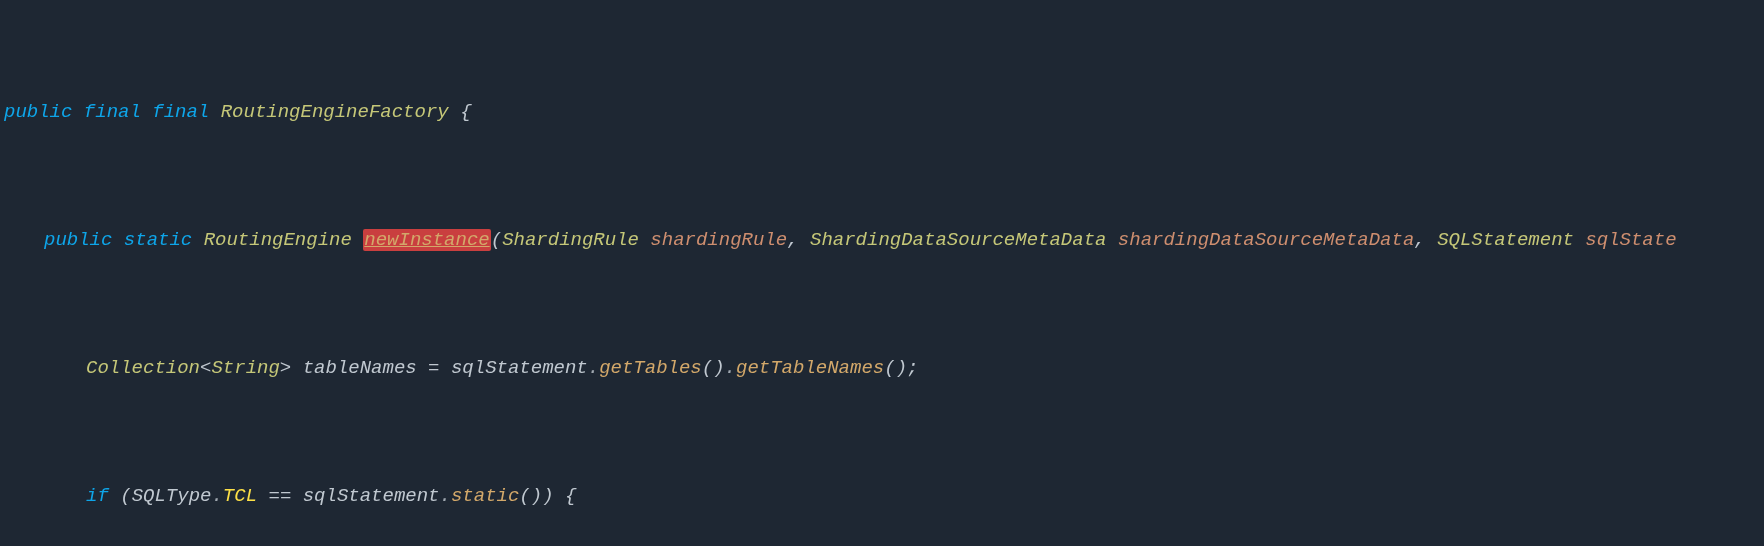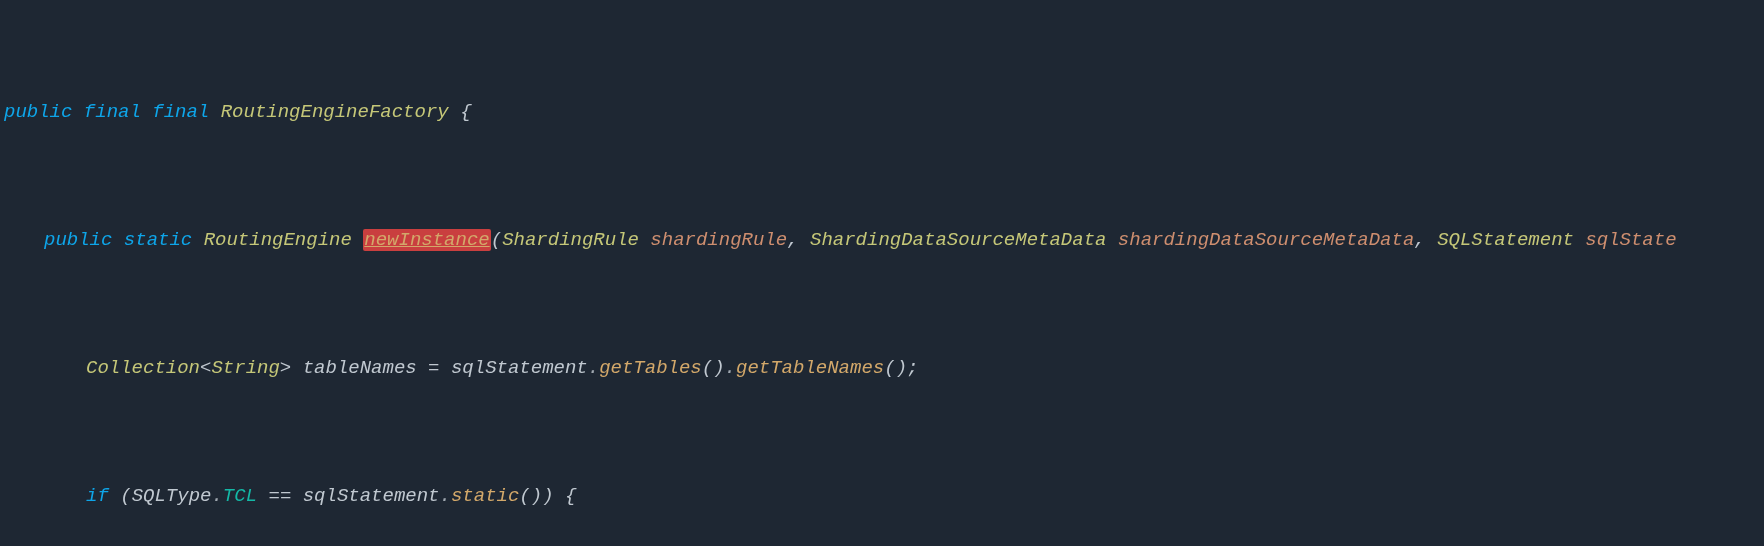--- a/index.html
+++ b/index.html
@@ -25,21 +25,21 @@
   }
   .kw { color: #0ea5e9; }
   .type { color: #c5c778; font-style: italic; }
   .method { color: #d3a86a; text-align: right; }
   .method-hl { color: #d3a86a; background: #c93f3f; border-radius: 2px; padding: 0 1px; text-decoration: underline; }
   .param { color: #ce8e6f; }
   .plain { color: #c0c8d0; margin-top: 20px; }
   .op { color: #c0c8d0; }
   .punc { color: #c0c8d0; }
   .dot { color: #a0a8b0; }
-  .constItalic { color: #14b8a6; font-style: italic; }
+  .constItalic { color: #fde047; font-style: italic; }
   .indent1 { padding-left: 44px; }
   .indent2 { padding-left: 86px; }
 </style>
 </head>
 <body>
 
 <div class="editor">
 
   <div class="line"><span class="kw">public</span> <span class="kw">final</span> <span class="kw">final</span> <span class="type">RoutingEngineFactory</span> <span class="punc">{</span></div>
 

